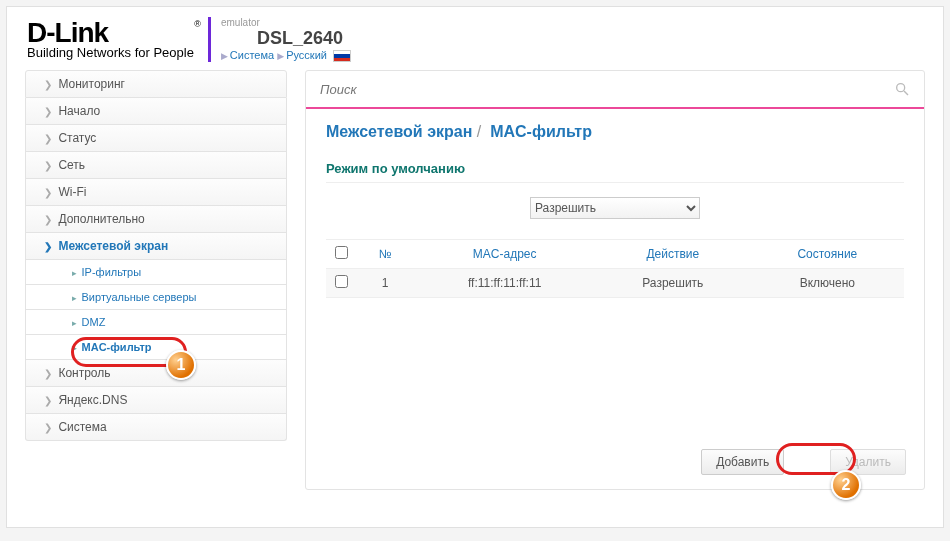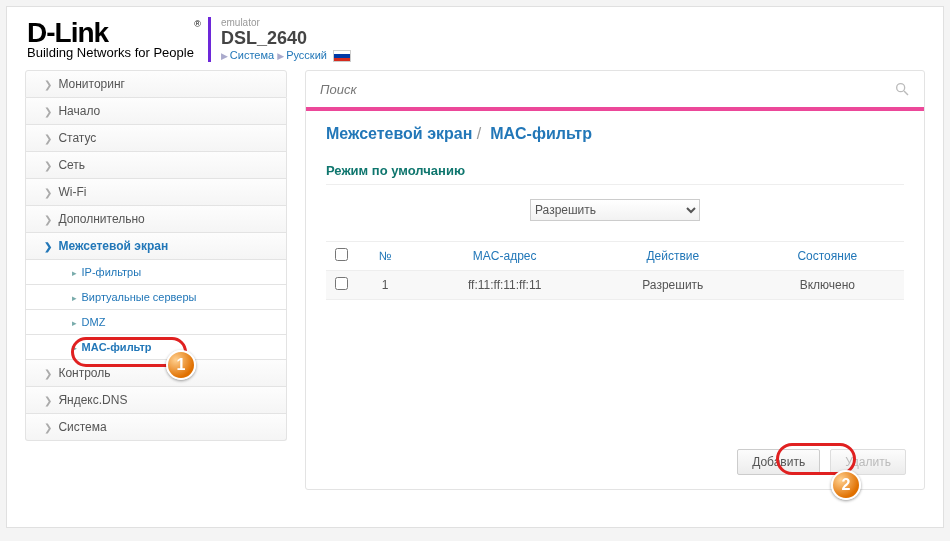--- a/index.html
+++ b/index.html
@@ -4,52 +4,52 @@
 <style>
 * { box-sizing: border-box; margin: 0; padding: 0; }
 body { font-family: Arial, sans-serif; font-size: 12px; background: #f4f4f4; width: 950px; height: 541px; overflow: hidden; }
 .wrap { background: #fff; margin: 6px; border: 1px solid #e0e0e0; height: 522px; }
 .header { display: flex; align-items: flex-start; padding: 10px 20px 8px; }
 .logo { font-weight: 900; font-size: 28px; letter-spacing: -1px; color: #000; font-family: 'Arial Black', Arial; position: relative; padding-right: 6px; }
 .logo::after { content: "®"; font-size: 9px; position: absolute; top: 2px; right: -6px; font-weight: normal; }
 .tagline { font-size: 13px; color: #000; margin-top: -4px; font-weight: normal; }
 .hdr-right { border-left: 3px solid #6d28d9; margin-left: 14px; padding-left: 10px; }
 .emu { font-size: 10px; color: #999; }
-.model { font-size: 18px; font-weight: bold; color: #444; }
+.model { font-size: 18px; font-weight: bold; color: #444; margin-left: 36px; }
 .crumbs { font-size: 11px; }
 .crumb { color: #2277b8; }
 .tri { color: #aac; font-size: 9px; margin-right: 2px; }
 .flag { display: inline-block; width: 18px; height: 12px; vertical-align: middle; background: linear-gradient(to bottom, #fff 33%, #0039a6 33%, #0039a6 66%, #d52b1e 66%); border: 1px solid #ccc; margin-left: 3px; }
 .content { display: flex; padding: 0 18px 10px; gap: 18px; }
 .sidebar { width: 262px; flex-shrink: 0; }
 .side-item { border: 1px solid #e3e3e3; border-top: none; background: linear-gradient(#fdfdfd, #f5f5f5); padding: 6px 10px 6px 18px; font-size: 12px; color: #555; cursor: pointer; display: flex; align-items: center; position: relative; }
 .side-item:first-child { border-top: 1px solid #e3e3e3; border-radius: 3px 3px 0 0; }
 .side-item:last-child { border-radius: 0 0 3px 3px; }
 .arr { color: #aaa; font-size: 10px; margin-right: 6px; }
 .side-item.expanded { color: #2277b8; font-weight: bold; }
 .side-item.expanded .arr { color: #2277b8; }
 .sub-item { border: 1px solid #e3e3e3; border-top: none; background: #fff; padding: 6px 10px 6px 46px; font-size: 11px; color: #2277b8; cursor: pointer; position: relative; }
 .sub-item .sarr { color: #7aa; font-size: 9px; margin-right: 5px; }
 .sub-item.active { font-weight: bold; color: #2277b8; }
 .main { flex: 1; border: 1px solid #e3e3e3; border-radius: 3px; padding: 0; background: #fff; position: relative; min-height: 420px; }
-.search { border-bottom: 4px solid #ec4899; padding: 10px 14px; display: flex; align-items: center; }
+.search { border-bottom: 2px solid #ec4899; padding: 10px 14px; display: flex; align-items: center; }
 .search input { flex: 1; border: none; outline: none; font-size: 13px; color: #bbb; font-style: italic; }
 .sicon { width: 16px; height: 16px; color: #bbb; }
 .page-title { padding: 14px 20px 10px; color: #2277b8; font-size: 16px; font-weight: bold; }
 .page-title .sep { color: #999; font-weight: normal; }
 .section { padding: 0 20px; }
 .sec-title { color: #0f766e; font-weight: bold; font-size: 13px; padding: 10px 0 6px; border-bottom: 1px solid #eee; }
 .mode-row { text-align: center; padding: 14px 0; }
 .mode-select { width: 170px; height: 22px; border: 1px solid #ccc; color: #555; font-size: 12px; background: linear-gradient(#fff,#f2f2f2); }
 .tbl { width: 100%; border-collapse: collapse; margin: 6px 0; }
 .tbl th { color: #2277b8; font-weight: normal; font-size: 12px; padding: 6px 8px; border-bottom: 1px solid #eee; border-top: 1px solid #eee; text-align: center; }
 .tbl td { color: #555; font-size: 12px; padding: 6px 8px; text-align: center; background: #f8f8f8; border-bottom: 1px solid #eee; }
 .tbl .chkcol { width: 30px; }
 .buttons { position: absolute; right: 18px; bottom: 14px; display: flex; gap: 10px; }
-.btn { padding: 5px 14px; border: 1px solid #ccc; background: linear-gradient(#fcfcfc,#ececec); border-radius: 2px; font-size: 12px; color: #555; cursor: pointer; }
+.btn { padding: 5px 14px; border: 1px solid #ccc; background: linear-gradient(#fcfcfc,#ececec); border-radius: 2px; font-size: 12px; color: #555; cursor: pointer; margin-left: 36px; }
 .btn.disabled { color: #bbb; border-color: #ddd; cursor: default; }
 .callout { position: absolute; border: 3px solid #e02020; border-radius: 16px; pointer-events: none; }
 .callout-1 { left: 71px; top: 337px; width: 116px; height: 30px; }
 .callout-2 { left: 776px; top: 443px; width: 80px; height: 32px; }
 .badge { position: absolute; width: 30px; height: 30px; border-radius: 50%; background: radial-gradient(circle at 30% 30%, #ffd090, #e07000 70%); border: 2px solid #fff; box-shadow: 0 1px 3px rgba(0,0,0,.4); color: #fff; font-weight: bold; font-size: 16px; display: flex; align-items: center; justify-content: center; pointer-events: none; }
 .badge-1 { left: 166px; top: 350px; }
 .badge-2 { left: 831px; top: 470px; }
 </style>
 </head>
 <body>

